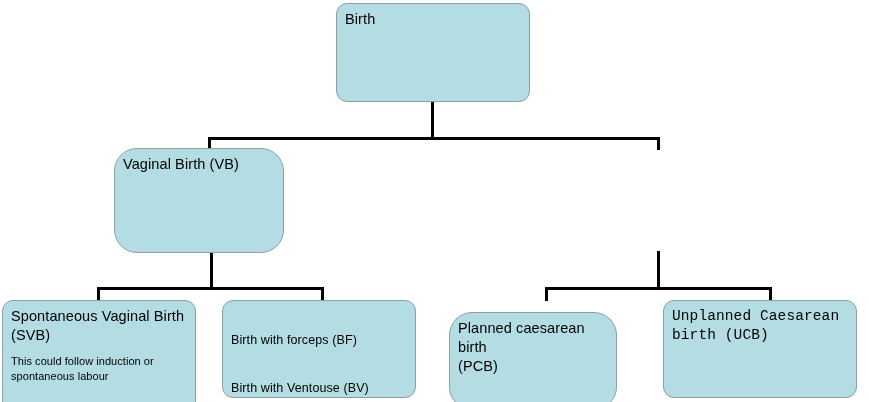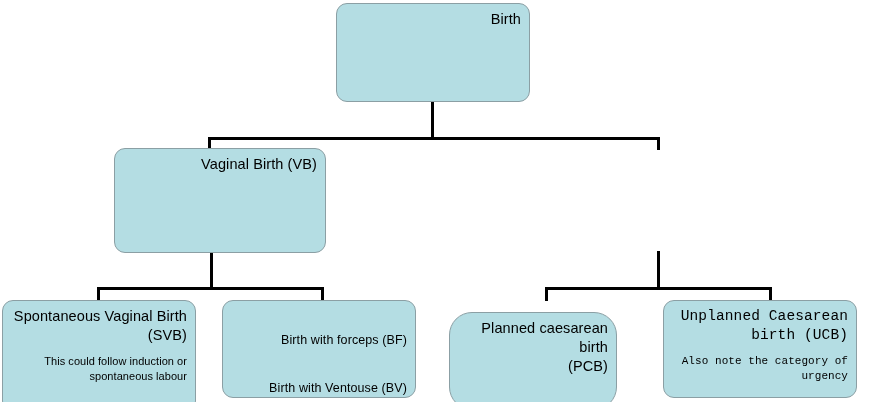--- a/index.html
+++ b/index.html
@@ -19,21 +19,21 @@
   }
 
   
   .node {
     position: absolute;
     box-sizing: border-box;
     background: #b4dde3;
     border: 1px solid #8b9fa4;
     border-radius: 11px;
     padding: 6px 8px 0 8px;
-    text-align: right;
+    text-align: left;
     color: #000000;
     z-index: 2;
   }
   .node .title {
     font-size: 14.5px;
     line-height: 1.32;
     white-space: pre-line;
     letter-spacing: 0.1px;
   }
   .node .sub {
@@ -79,21 +79,21 @@
 
   <div class="conn v" style="left:657px; top:251px; height:39px;"></div>
   <div class="conn h" style="left:545px; top:287px; width:227px;"></div>
   <div class="conn v" style="left:545px; top:287px; height:14px;"></div>
   <div class="conn v" style="left:769px; top:287px; height:14px;"></div>
 
   <div class="node" style="left:336px; top:3px; width:194px; height:99px;">
     <div class="title">Birth</div>
   </div>
 
-  <div class="node" style="left:114px; top:148px; width:212px; height:105px;">
+  <div class="node" style="left:114px; top:148px; width:170px; height:105px;border-radius:23px;">
     <div class="title">Vaginal Birth (VB)</div>
   </div>
 
 
   <div class="node" style="left:2px; top:300px; width:194px; height:112px;">
     <div class="title">Spontaneous Vaginal Birth
 (SVB)</div>
     <div class="sub">This could follow induction or
 spontaneous labour</div>
   </div>
@@ -105,16 +105,15 @@
   </div>
 
   <div class="node" style="left:449px; top:312px; width:168px; height:98px;border-radius:23px;">
     <div class="title">Planned caesarean birth
 (PCB)</div>
   </div>
 
   <div class="node" style="left:663px; top:300px; width:194px; height:98px;font-family:Liberation Mono, monospace;">
     <div class="title">Unplanned Caesarean
 birth (UCB)</div>
-    <div class="sub">Also note the category of urgency</div>
   </div>
 
 </div>
 
 </body></html>

